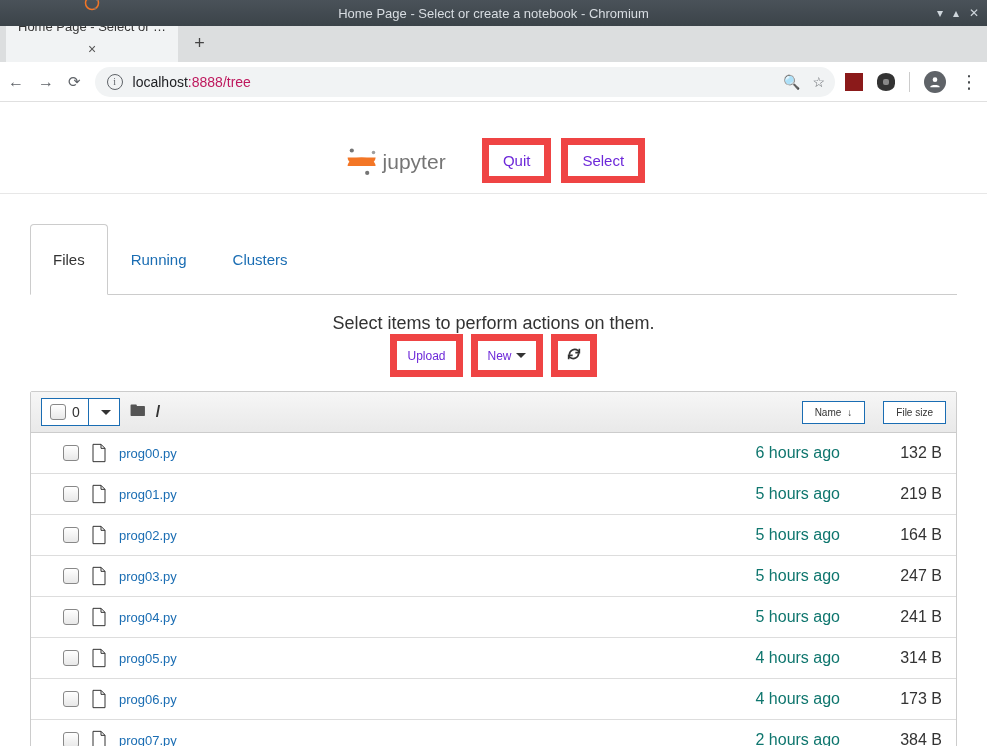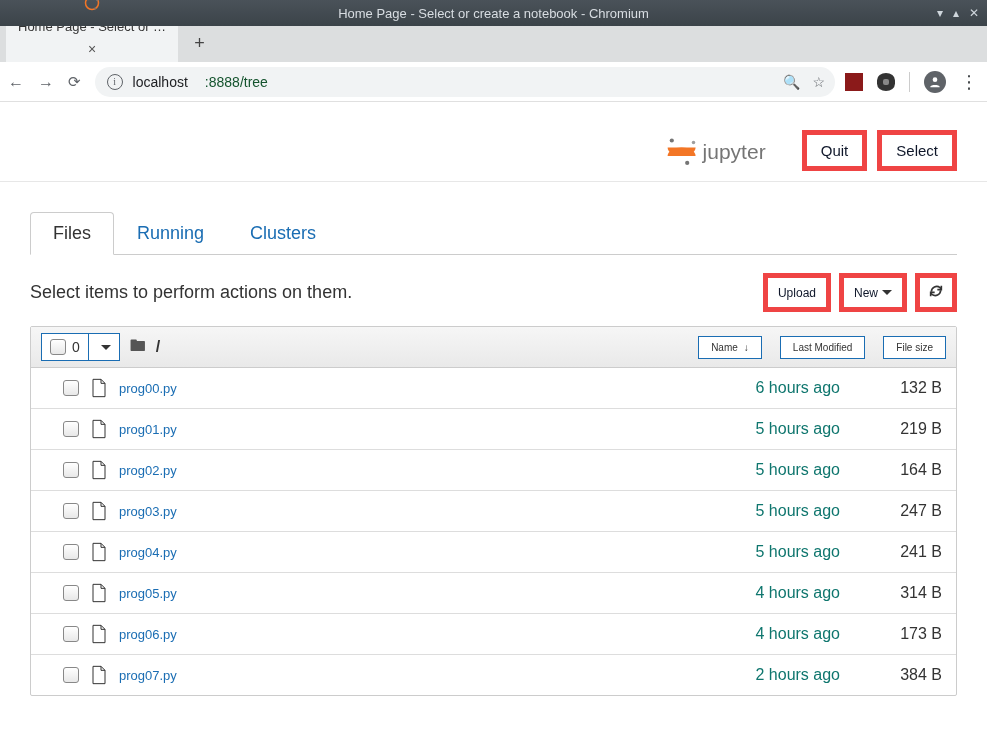--- a/index.html
+++ b/index.html
@@ -98,21 +98,21 @@
   .omnibox .info-icon {
     width: 16px; height: 16px;
     border: 1.5px solid #5f6368;
     border-radius: 50%;
     display: flex; align-items: center; justify-content: center;
     font-size: 10px;
     font-family: serif;
     color:#5f6368;
   }
   .omnibox .url-host { color:#202124; }
-  .omnibox .url-rest { color:#14532d;margin-left:17px; }
+  .omnibox .url-rest { color:#be185d; }
   .omnibox-right {
     position: absolute;
     right: 10px;
     display: flex;
     gap: 12px;
     color:#5f6368;
     font-size: 14px;
   }
   .toolbar-right {
     display: flex;
@@ -142,69 +142,70 @@
   .profile {
     width:22px;height:22px;border-radius:50%;background:#5f6368;
     display:flex;align-items:center;justify-content:center;color:#fff;font-size:11px;
   }
   .menu-dots { font-size:18px; line-height:1; letter-spacing:1px; }
 
   
   .page { padding: 12px 30px 30px 30px; }
   .header {
     display: flex;
-    justify-content: flex-end;
+    justify-content: center;
     align-items: center;
     padding: 8px 0 10px 0;
     border-bottom: 1px solid #e7e7e7;
-    margin: 8px -30px;
+    margin: 16px -30px;
     padding-left: 30px;
     padding-right: 30px;
   }
   .logo { display: flex; align-items: center; gap: 8px; }
   .logo svg { width: 140px; height: 36px; }
   .header-buttons { display: flex; gap: 10px; }
   .btn {
-    border: 5px solid #ef4444;
+    border: 7px solid #ef4444;
     background: #fff;
     padding: 7px 14px;
     font-size: 15px;
-    color: #0f172a;
+    color: #6d28d9;
     cursor: pointer;
   }
   .btn.small { padding: 4px 10px; font-size: 12px; }
   .btn.iconbtn { padding: 5px 8px; }
 
   .tabs-row {
     margin-top: 30px;
     border-bottom: 1px solid #ccc;
     display: flex;
     gap: 0;
   }
   .tab {
-    padding: 10px 22px;
-    font-size: 18px;
+    padding: 26px 22px;
+    font-size: 15px;
     color: #1a6db3;
     cursor: pointer;
     border: 1px solid transparent;
     margin-bottom: -1px;
   }
   .tab.active {
     color: #333;
     background: #fff;
     border: 1px solid #ccc;
     border-bottom-color: #fff;
     border-radius: 4px 4px 0 0;
   }
 
   .actions-row {
     display: flex;
     justify-content: space-between;
     align-items: center;
     margin: 18px 0 14px 0;
+    flex-direction: column;
   }
   .actions-row .hint { font-size: 18px; color: #333; }
   .right-controls { display: flex; gap: 8px; }
 
   .file-list {
     border: 1px solid #ccc;
     border-radius: 2px;
   }
   .list-header {
     background: #eee;
@@ -400,23 +401,20 @@
           </span>
       </div>
       <span class="folder-icon">🖿</span>
       <span style="font-weight:bold;font-size:16px;">/</span>
       <div class="spacer"></div>
       <div class="col-btn">
         <span>Name</span>
         <span>↓</span>
       </div>
       <div class="col-btn" style="margin-left:8px;">
-        <span>Last Modified</span>
-      </div>
-      <div class="col-btn" style="margin-left:8px;">
         <span>File size</span>
       </div>
     </div>
 
     <div id="rows">
         <div class="row">
           <span class="checkbox cb"></span>
           <span class="file-icon"><svg viewBox="0 0 24 28">
               <path d="M3 1h12l6 6v20H3z" fill="none" stroke="#333" stroke-width="1.5"></path>
               <path d="M15 1v6h6" fill="none" stroke="#333" stroke-width="1.5"></path>

